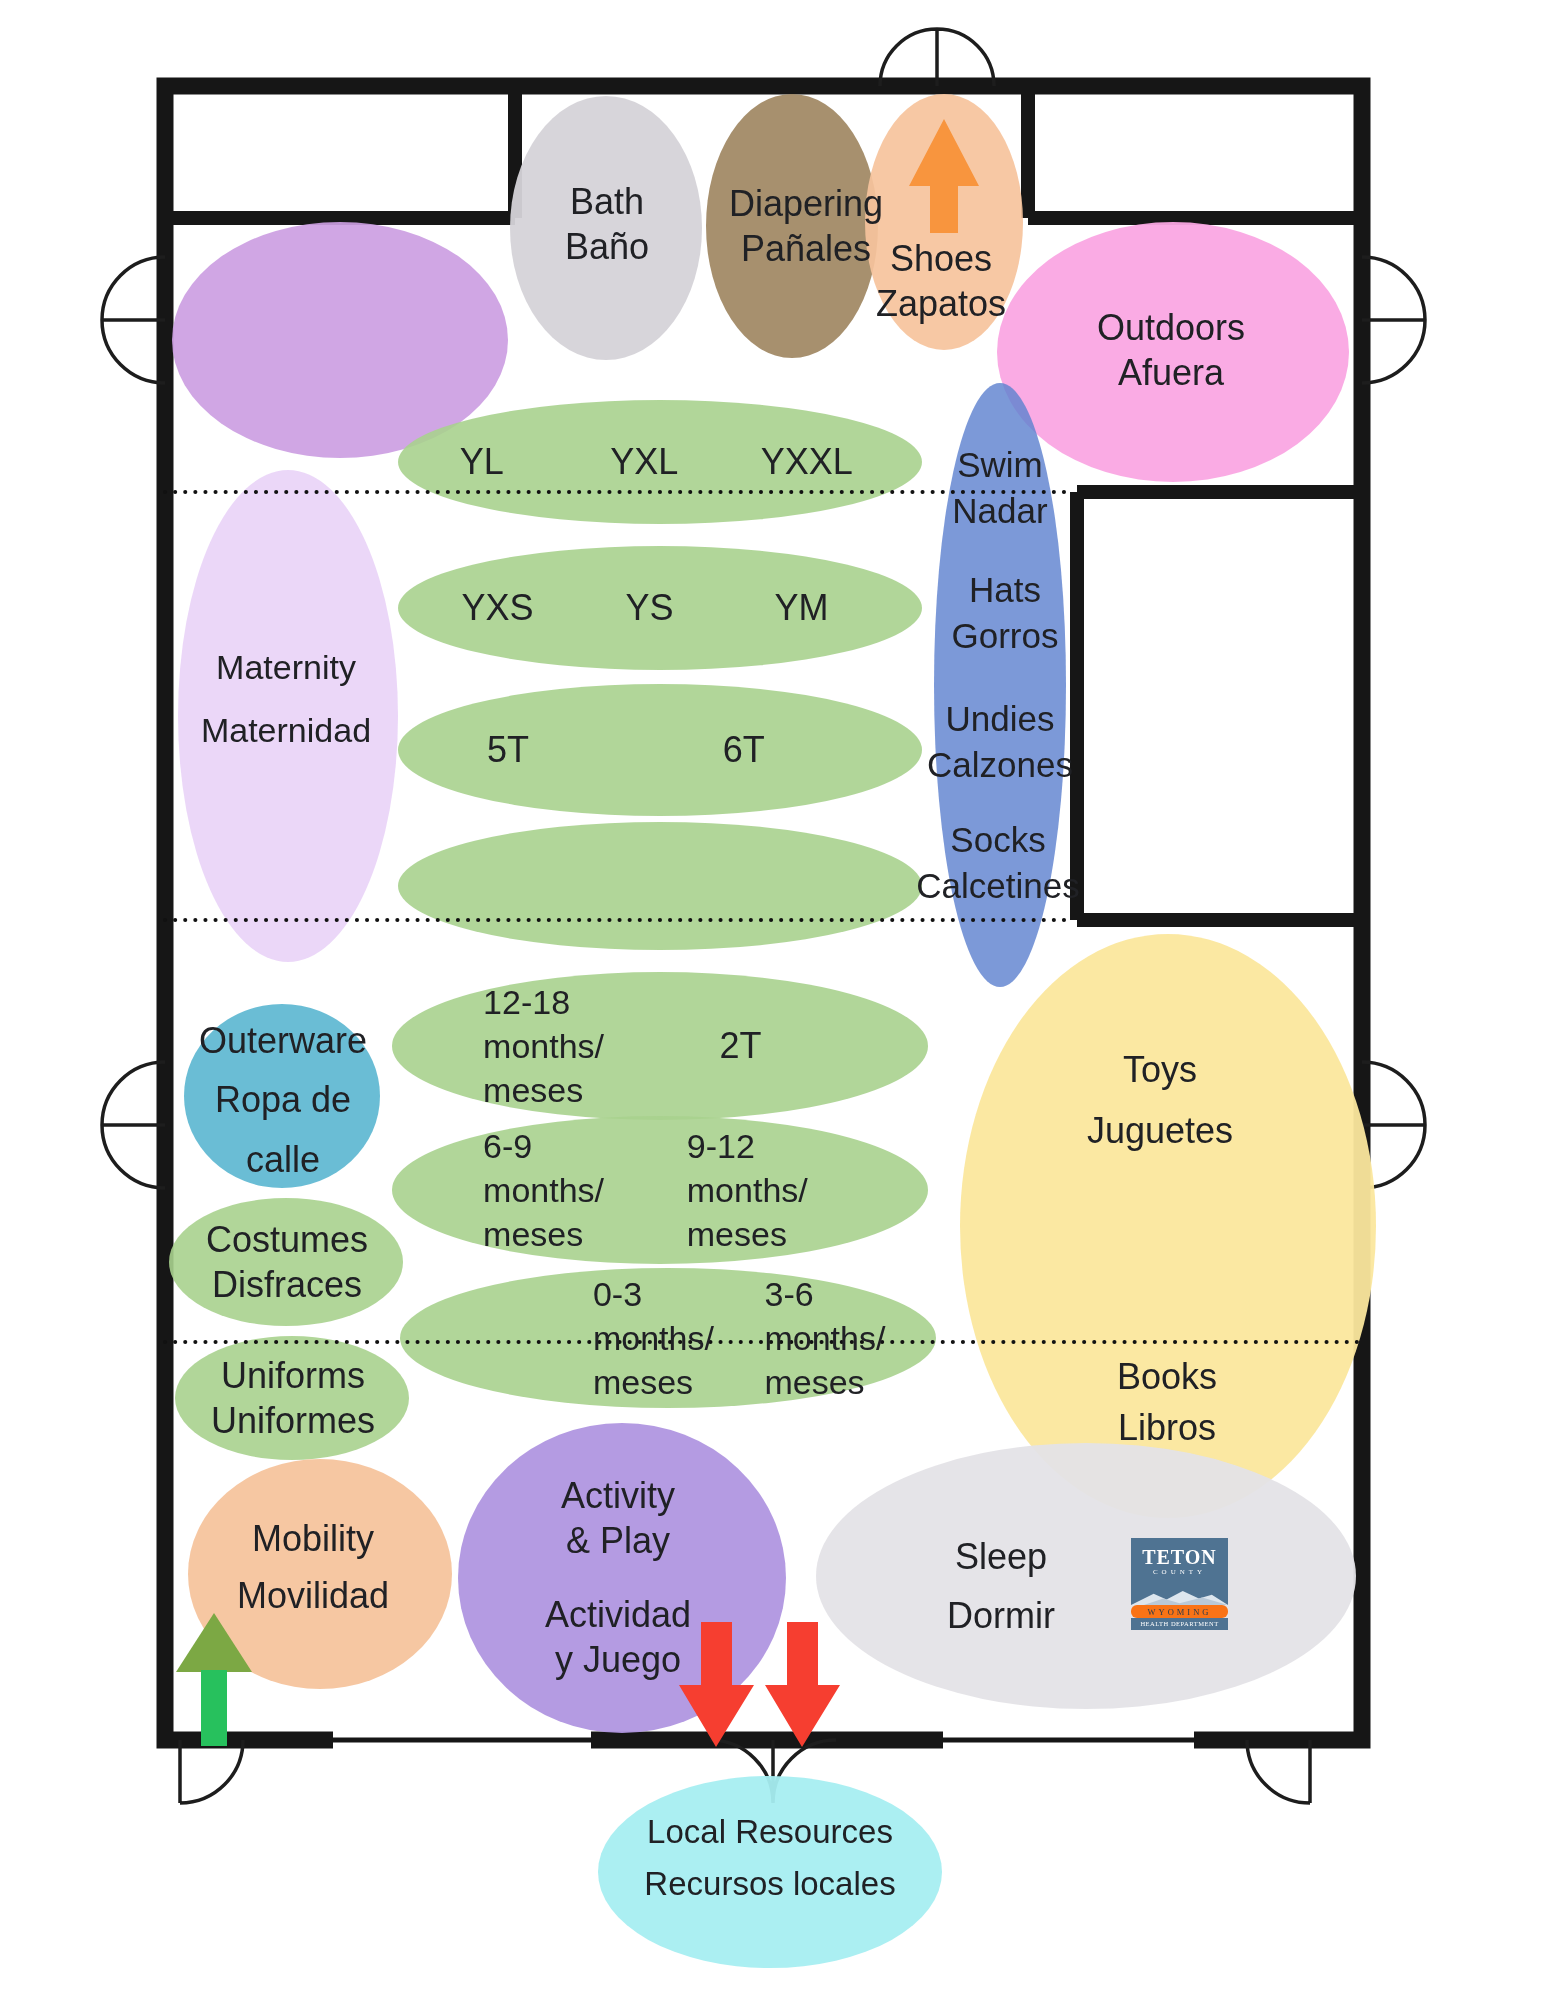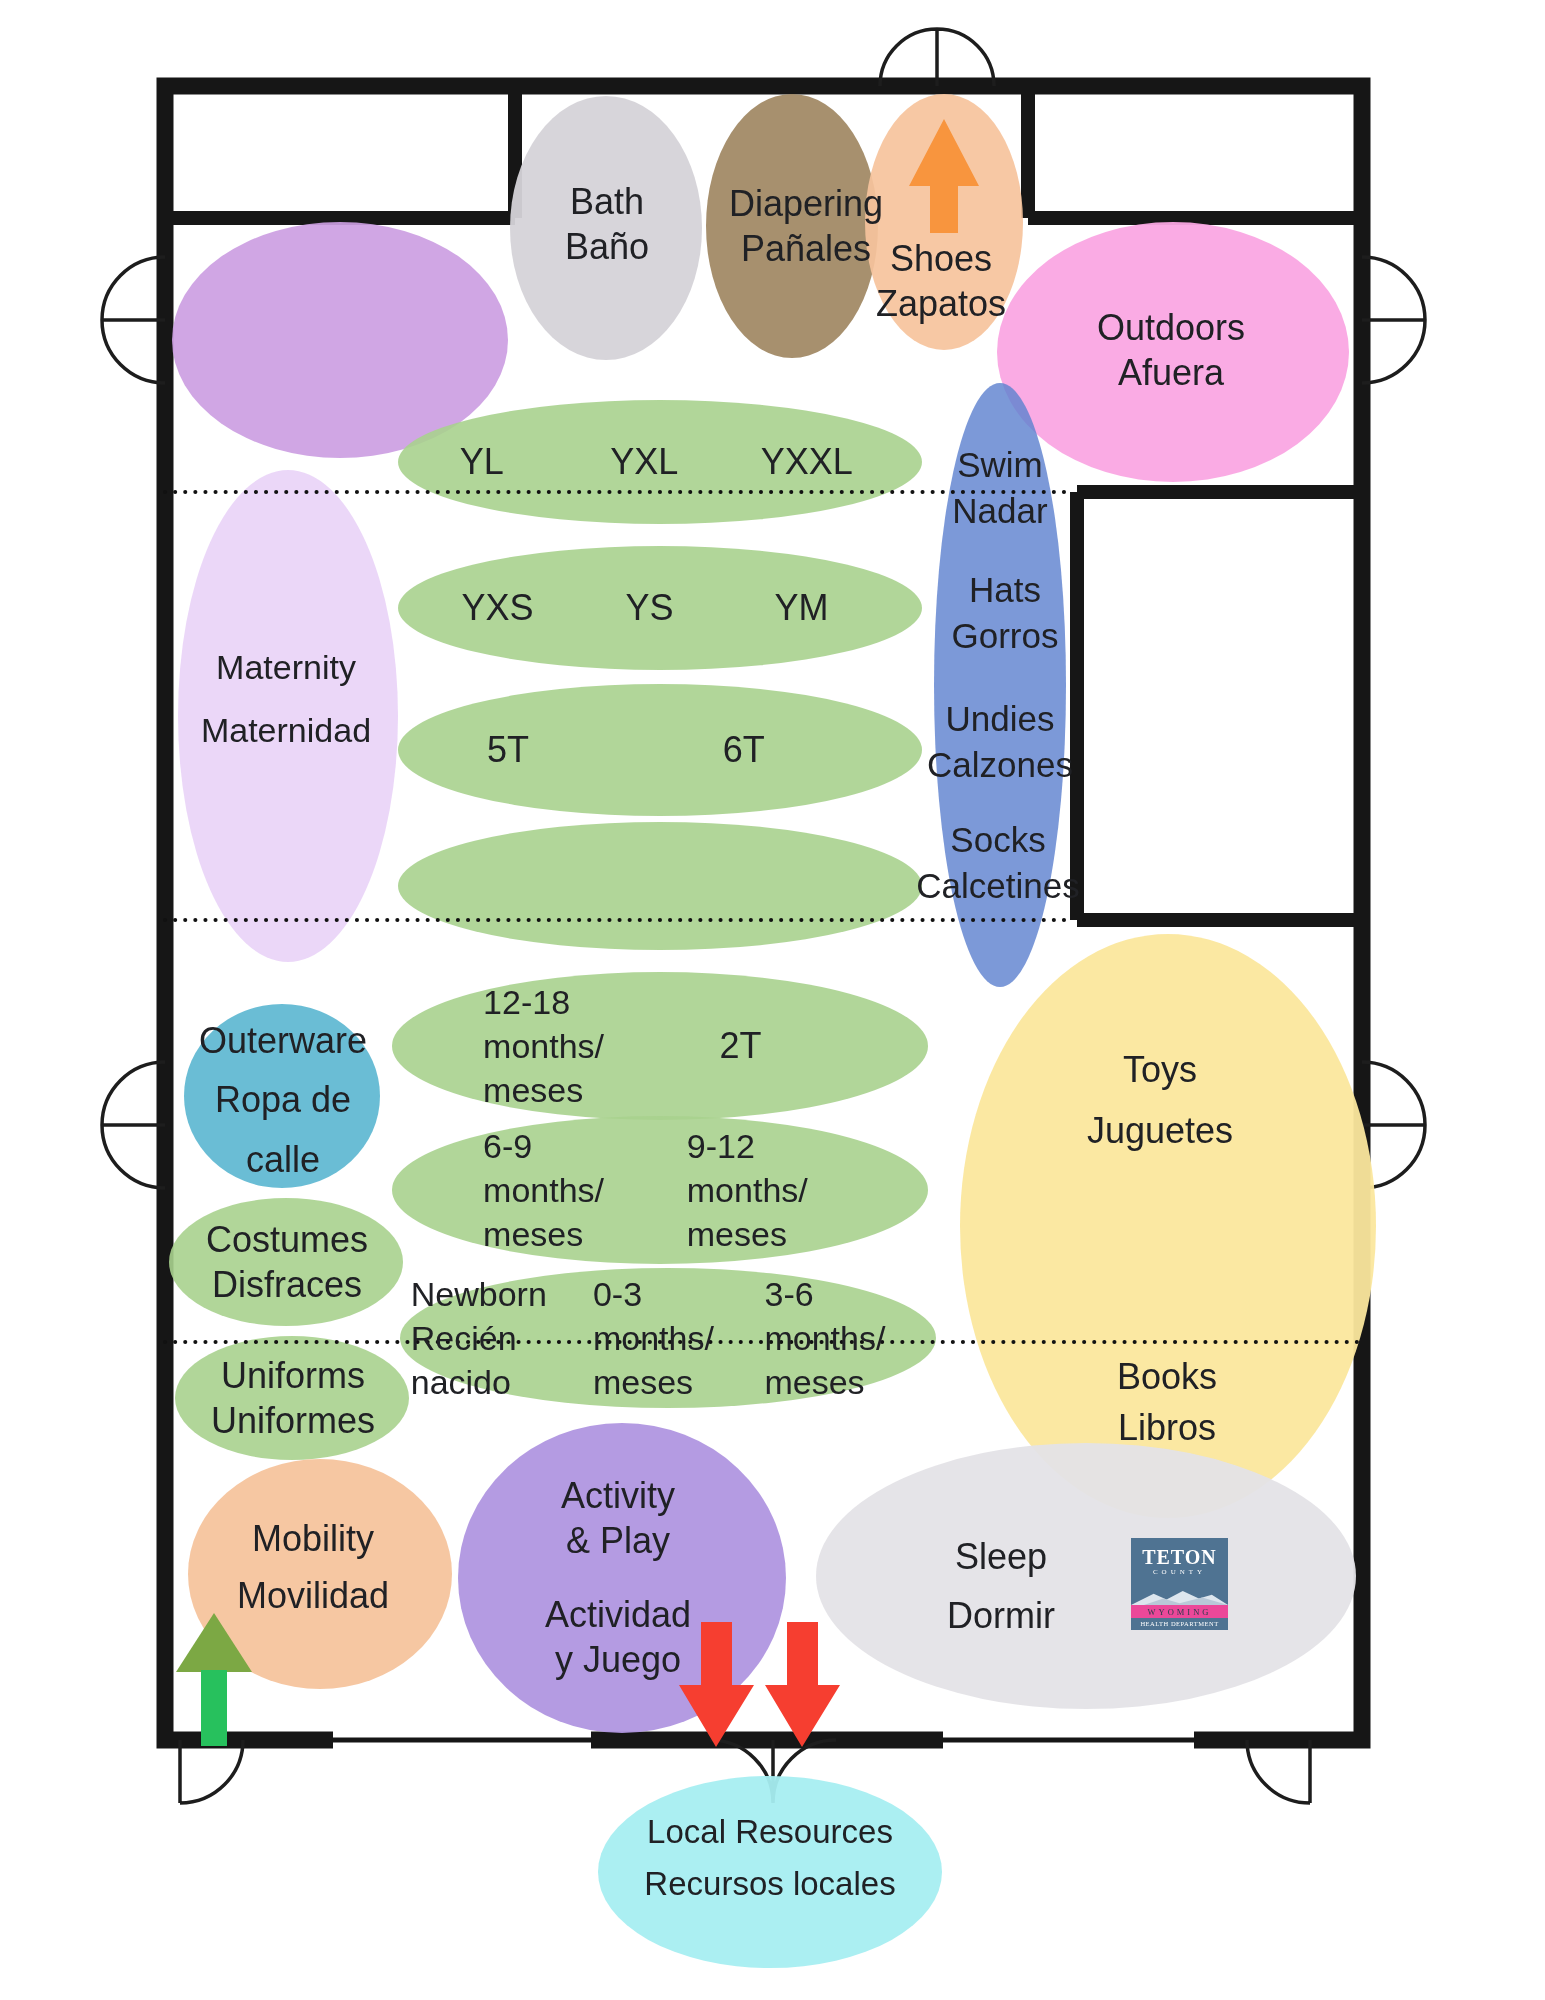--- a/index.html
+++ b/index.html
@@ -14,21 +14,21 @@
   .szb{position:absolute;top:50%;transform:translateY(-50%);font-size:34px;
     line-height:1.3;white-space:pre-line;text-align:left;}
   .acc{position:absolute;transform:translate(-50%,-50%);text-align:center;
     font-size:35px;line-height:1.3;white-space:nowrap;}
   .logo{position:absolute;left:1131px;top:1538px;width:97px;height:92px;display:flex;
     flex-direction:column;font-family:"Liberation Serif",serif;text-align:center;overflow:hidden;}
   .logo-top{background:#4f7392;color:#fff;flex:1;position:relative;padding-top:9px;}
   .logo-teton{font-size:20px;font-weight:bold;letter-spacing:1px;line-height:1;}
   .logo-county{font-size:7px;letter-spacing:4px;margin-top:1px;}
   .logo-mtn{position:absolute;left:0;bottom:0;width:100%;height:15px;display:block;}
-  .logo-state{background:#ec4899;color:#2a3b4c;font-size:8.5px;letter-spacing:3px;padding:2px 7px 1px;}
+  .logo-state{background:#f97316;color:#2a3b4c;font-size:8.5px;letter-spacing:3px;padding:2px 7px 1px;border-radius:6px;}
   .logo-dept{background:#4f7392;color:#fff;font-size:6.5px;letter-spacing:.5px;padding:2px 0 3px;}
 </style>
 </head>
 <body>
 
 <div id="canvas">
 
   <svg class="layer" viewBox="0 0 1545 2000">
     <g fill="none" stroke="#161616">
       <rect x="165" y="86" width="1197" height="1654" stroke-width="17"></rect>
@@ -196,23 +196,20 @@
   </div>
   <div class="row" style="left:392px;top:1116px;width:536px;height:148px;">
     <span class="szb" style="left:17%;">6-9
 months/
 meses</span>
     <span class="szb" style="left:55%;">9-12
 months/
 meses</span>
   </div>
   <div class="row" style="left:400px;top:1268px;width:536px;height:140px;">
-    <span class="szb" style="left:2%;">Newborn
-Recién
-nacido</span>
     <span class="szb" style="left:36%;">0-3
 months/
 meses</span>
     <span class="szb" style="left:68%;">3-6
 months/
 meses</span>
   </div>
 
   <div class="logo">
     <div class="logo-top">

